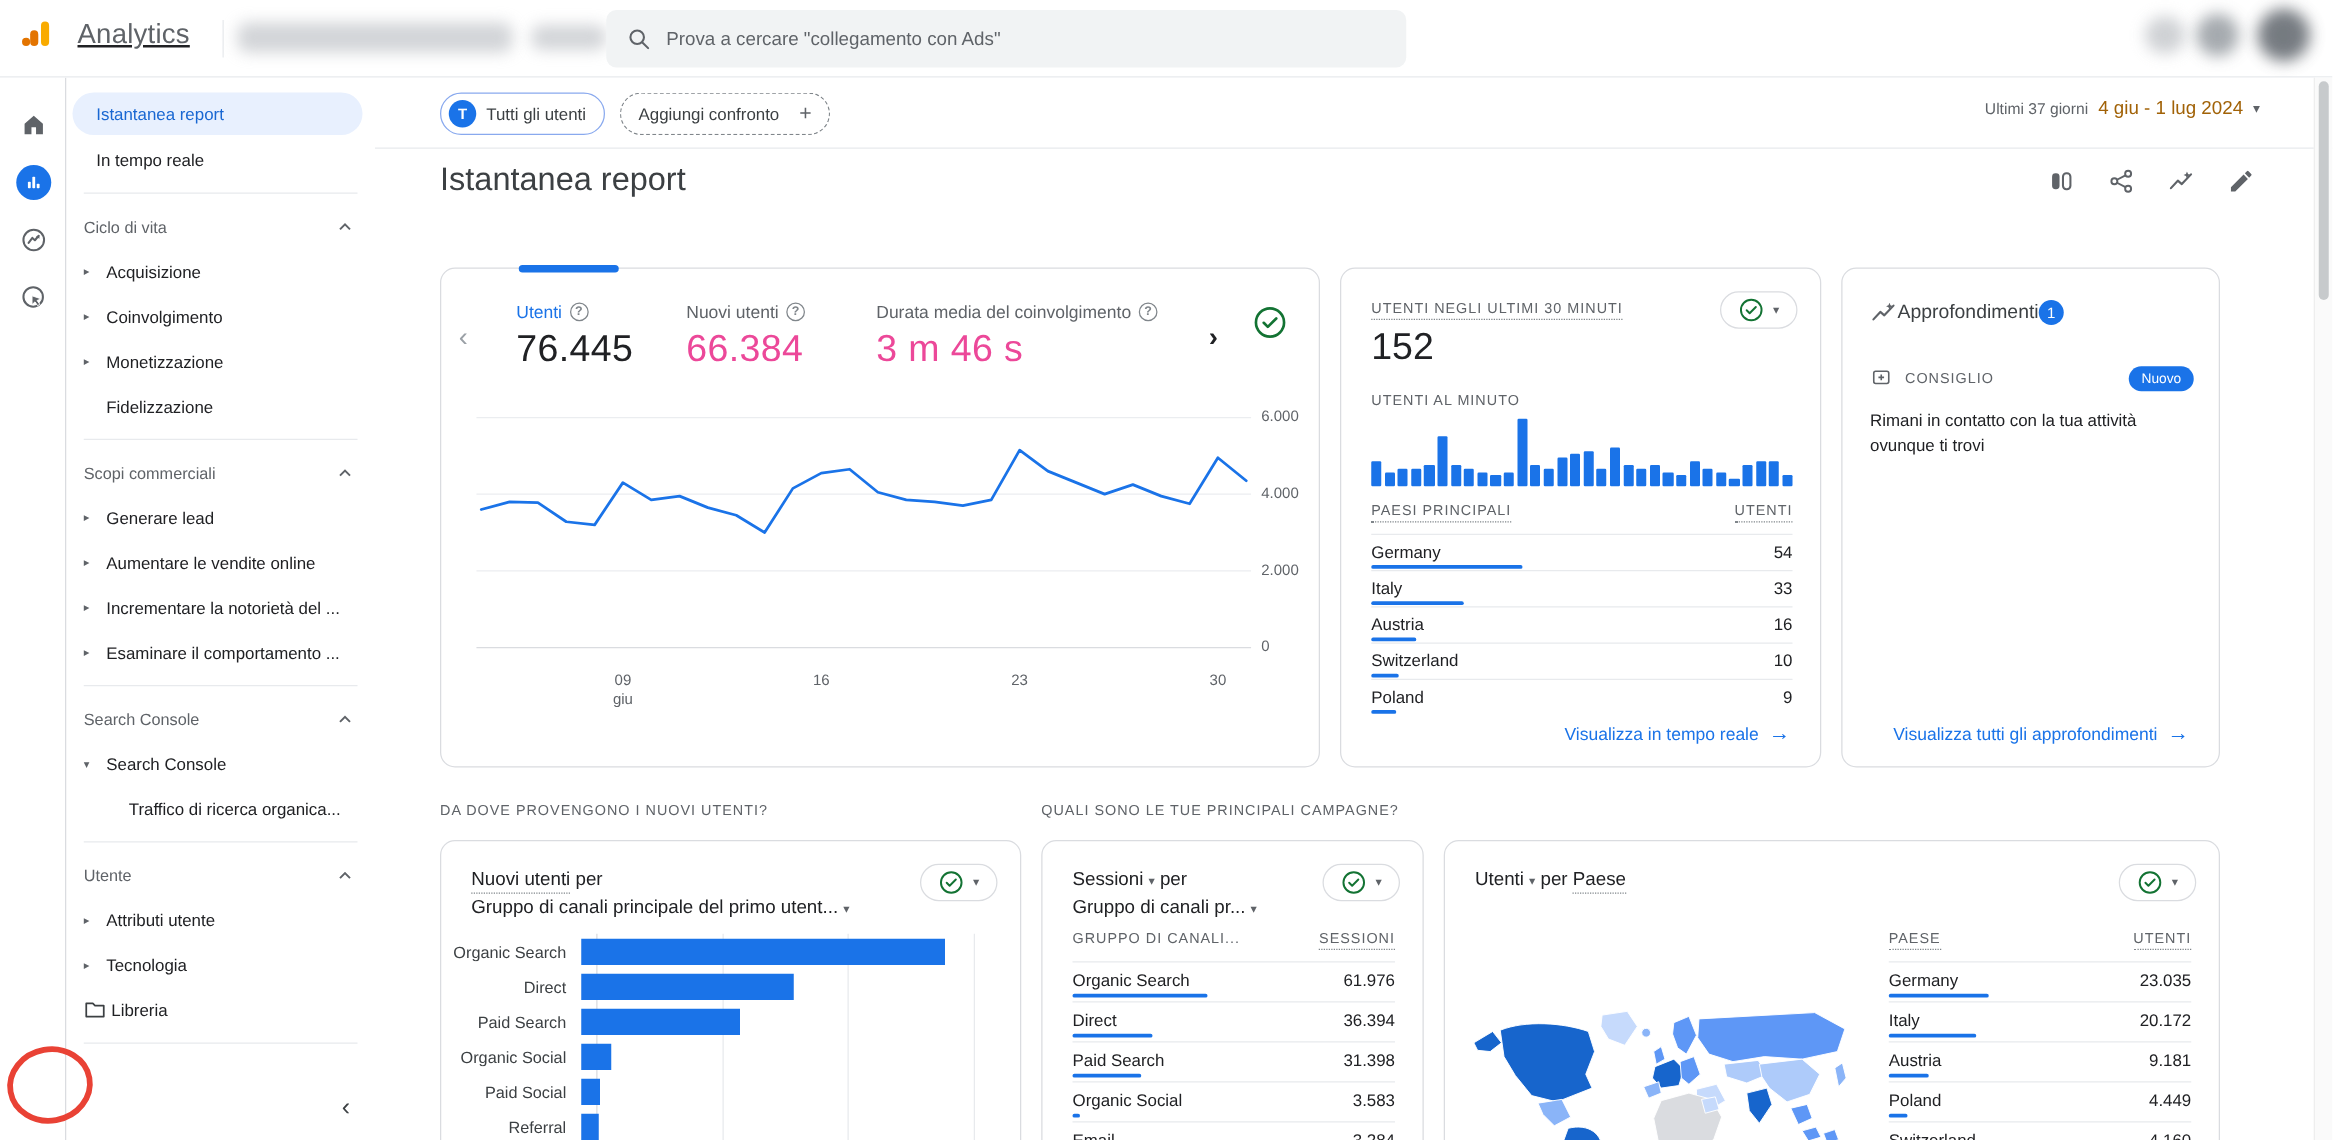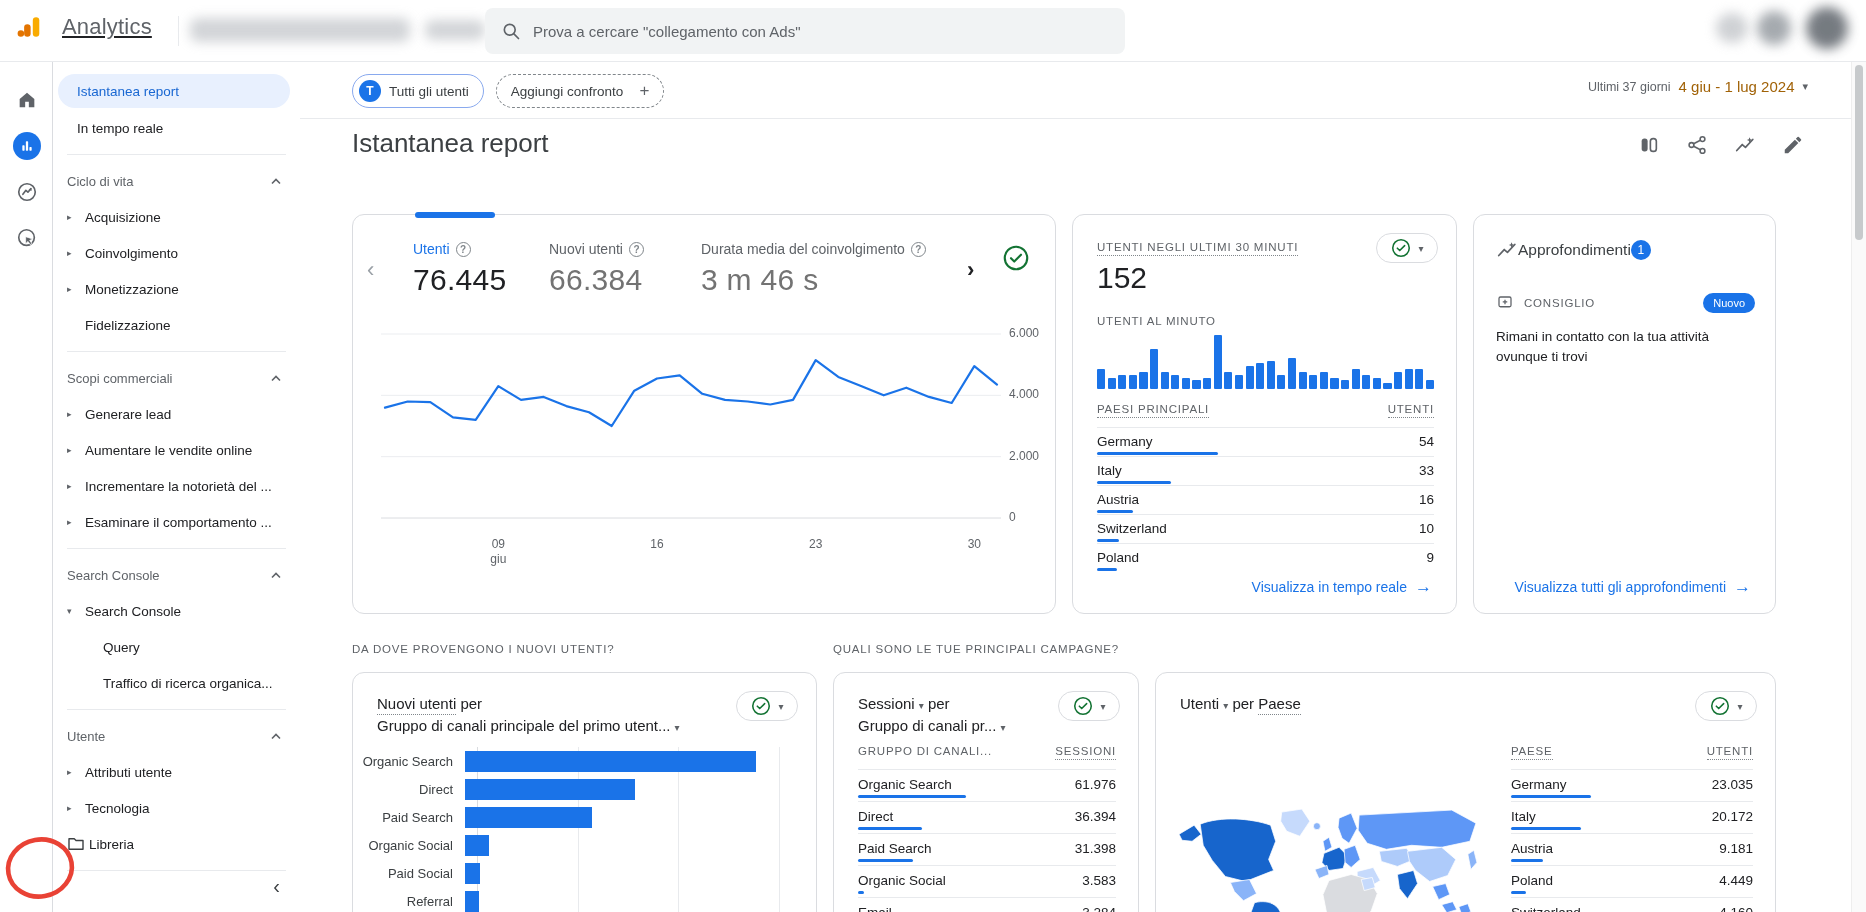--- a/index.html
+++ b/index.html
@@ -88,21 +88,21 @@
 
   
   #tab-indicator { position:absolute; left:62px; top:-3px; width:80px; height:6px; border-radius:3px;
     background:#1a73e8; }
   .ov-chev { position:absolute; top:44px; font-size:22px; color:#9aa0a6; cursor:pointer; line-height:1; }
   #ov-prev { left:14px; }
   #ov-next { left:614px; color:#202124; font-weight:600; }
   .metric { position:absolute; top:26px; }
   .metric .mlabel { font-size:14px; font-weight:500; color:#5f6368; display:flex; gap:6px; align-items:center; }
   .metric.active .mlabel { color:#1a73e8; }
-  .metric .mvalue { font-size:30px; color:#737373; margin-top:6px; letter-spacing:.3px; }
+  .metric .mvalue { font-size:30px; color:#ec4899; margin-top:6px; letter-spacing:.3px; }
   .metric.active .mvalue { color:#202124; }
   #m1 { left:60px; } #m2 { left:196px; } #m3 { left:348px; }
   .qmark { width:15px; height:15px; border:1.4px solid #80868b; border-radius:50%; color:#80868b;
     font-size:10px; display:inline-flex; align-items:center; justify-content:center; font-weight:700; }
   .okround { position:absolute; right:24px; top:28px; cursor:pointer; }
   #trend-wrap { position:absolute; left:28px; top:106px; width:620px; height:212px; }
   #trend-svg { position:absolute; left:0; top:0; }
   #ylabels { position:absolute; left:656px; top:106px; width:44px; height:212px; }
   .ytick { position:absolute; left:0; font-size:12px; color:#5f6368; }
   #xlabels { position:absolute; left:28px; top:322px; width:620px; height:30px; }
@@ -292,23 +292,20 @@
 
     <div class="nav-section">
       <span>Search Console</span>
       <svg class="chev-up" viewBox="0 0 12 8">
           <path d="M2 6.5 L6 2.5 L10 6.5" fill="none" stroke="#5f6368" stroke-width="1.6"></path>
         </svg>
     </div>
     <div class="nav-item">
       <span class="tri">▾</span>
       <span>Search Console</span>
-    </div>
-    <div class="nav-item indent2">
-      <span>Query</span>
     </div>
     <div class="nav-item indent2">
       <span>Traffico di ricerca organica...</span>
     </div>
     <div class="nav-div"></div>
 
     <div class="nav-section">
       <span>Utente</span>
       <svg class="chev-up" viewBox="0 0 12 8">
           <path d="M2 6.5 L6 2.5 L10 6.5" fill="none" stroke="#5f6368" stroke-width="1.6"></path>

